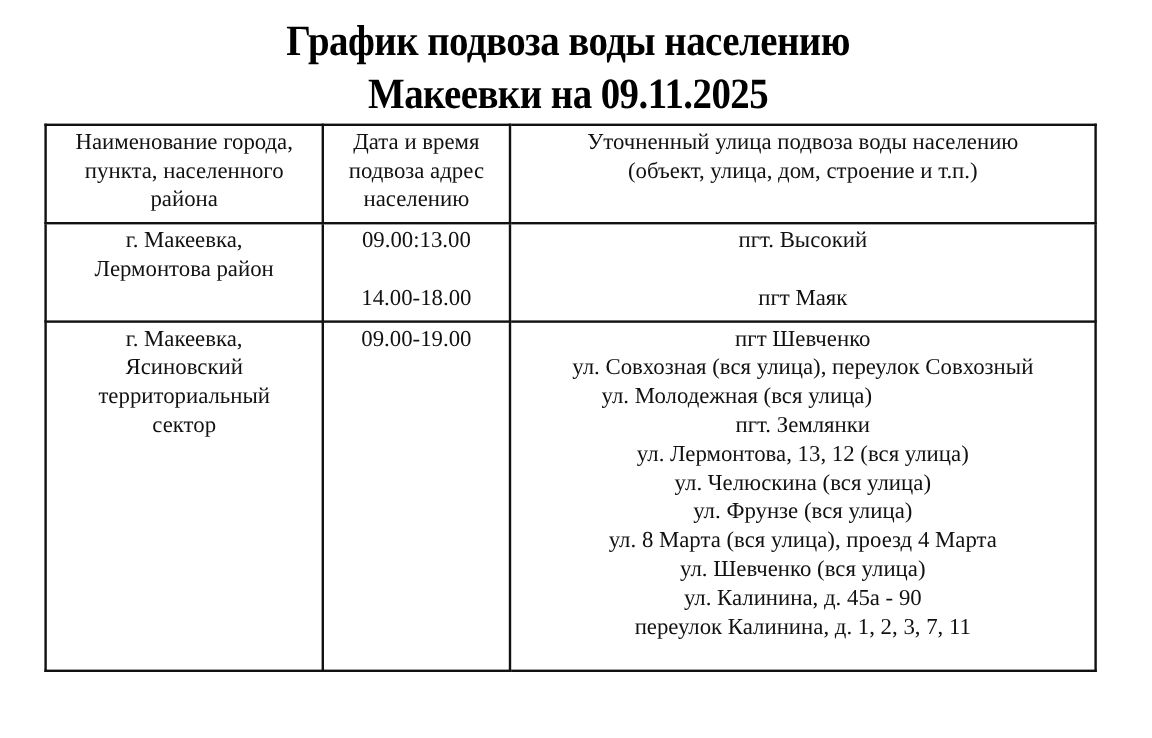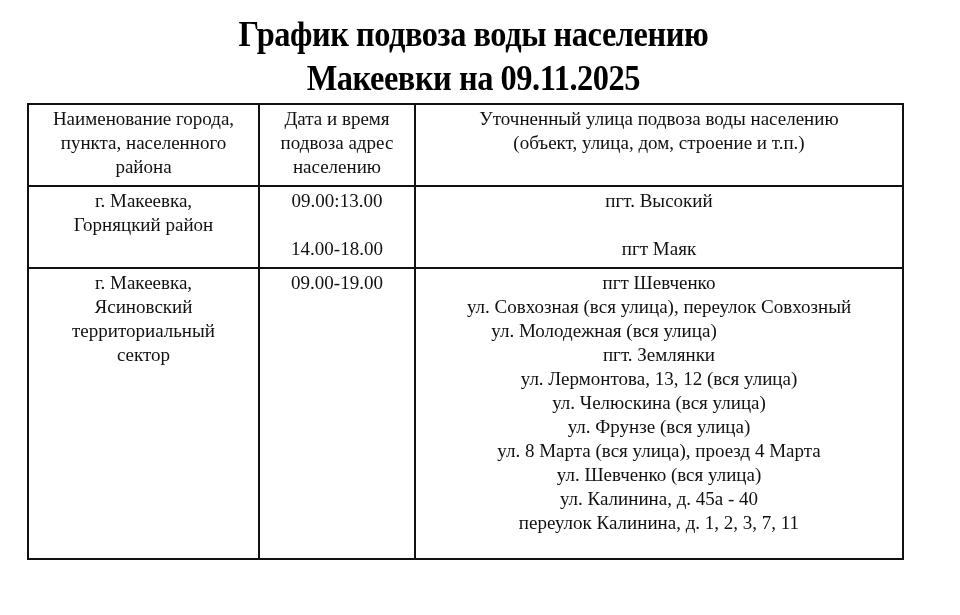--- a/index.html
+++ b/index.html
@@ -1,20 +1,20 @@
 <!DOCTYPE html>
 <html><head>
 <meta charset="utf-8">
 <style>
   html, body { margin:0; padding:0; background:#ffffff; }
   body { width:960px; height:615px; position:relative; overflow:hidden; font-family:"Liberation Serif", serif; color:#111; }
   .title { position:absolute; left:0; width:1052px; text-align:center; font-family:"Liberation Serif", serif; font-weight:bold; font-size:36px; letter-spacing:-0.5px; color:#000; transform:scaleX(0.9); transform-origin:0 0; }
   .t1 { top:13px; }
   .t2 { top:57px; }
-  table { position:absolute; left:27px; top:103px; border-collapse:collapse; table-layout:fixed;padding-left:15px; }
+  table { position:absolute; left:37px; top:103px; border-collapse:collapse; table-layout:fixed;padding-left:15px; }
   td, th { border:2px solid #111; font-weight:normal; font-size:19px; line-height:24px; text-align:center; vertical-align:top; padding:0 4px; }
   .c1 { width:231px; }
   .c2 { width:156px; }
   .c3 { width:488px; }
   .hdr td { height:78px; padding-top:2px; }
   .r1 td { height:78px; padding-top:2px; }
   .r2 td { height:287px; padding-top:2px; }
   .line { display:block; white-space:nowrap; }
   .gap { height:24px; }
 </style>
@@ -43,21 +43,21 @@
       <span class="line">населению</span>
     </td>
     <td>
       <span class="line">Уточненный улица подвоза воды населению</span>
       <span class="line">(объект, улица, дом, строение и т.п.)</span>
     </td>
   </tr>
   <tr class="r1">
     <td>
       <span class="line">г. Макеевка,</span>
-      <span class="line">Горняцкий район</span>
+      <span class="line">Лермонтова район</span>
     </td>
     <td>
       <span class="line">09.00:13.00</span>
       <span class="line gap"></span>
       <span class="line">14.00-18.00</span>
     </td>
     <td>
       <span class="line">пгт. Высокий</span>
       <span class="line gap"></span>
       <span class="line">пгт Маяк</span>
@@ -76,18 +76,18 @@
     <td>
       <span class="line">пгт Шевченко</span>
       <span class="line">ул. Совхозная (вся улица), переулок Совхозный</span>
       <span class="line" style="padding-right:110px">ул. Молодежная (вся улица)</span>
       <span class="line">пгт. Землянки</span>
       <span class="line">ул. Лермонтова, 13, 12 (вся улица)</span>
       <span class="line">ул. Челюскина (вся улица)</span>
       <span class="line">ул. Фрунзе (вся улица)</span>
       <span class="line">ул. 8 Марта (вся улица), проезд 4 Марта</span>
       <span class="line">ул. Шевченко (вся улица)</span>
-      <span class="line">ул. Калинина, д. 45а - 40</span>
+      <span class="line">ул. Калинина, д. 45а - 90</span>
       <span class="line">переулок Калинина, д. 1, 2, 3, 7, 11</span>
     </td>
   </tr>
 </tbody>
   </table>
 
 </body></html>

